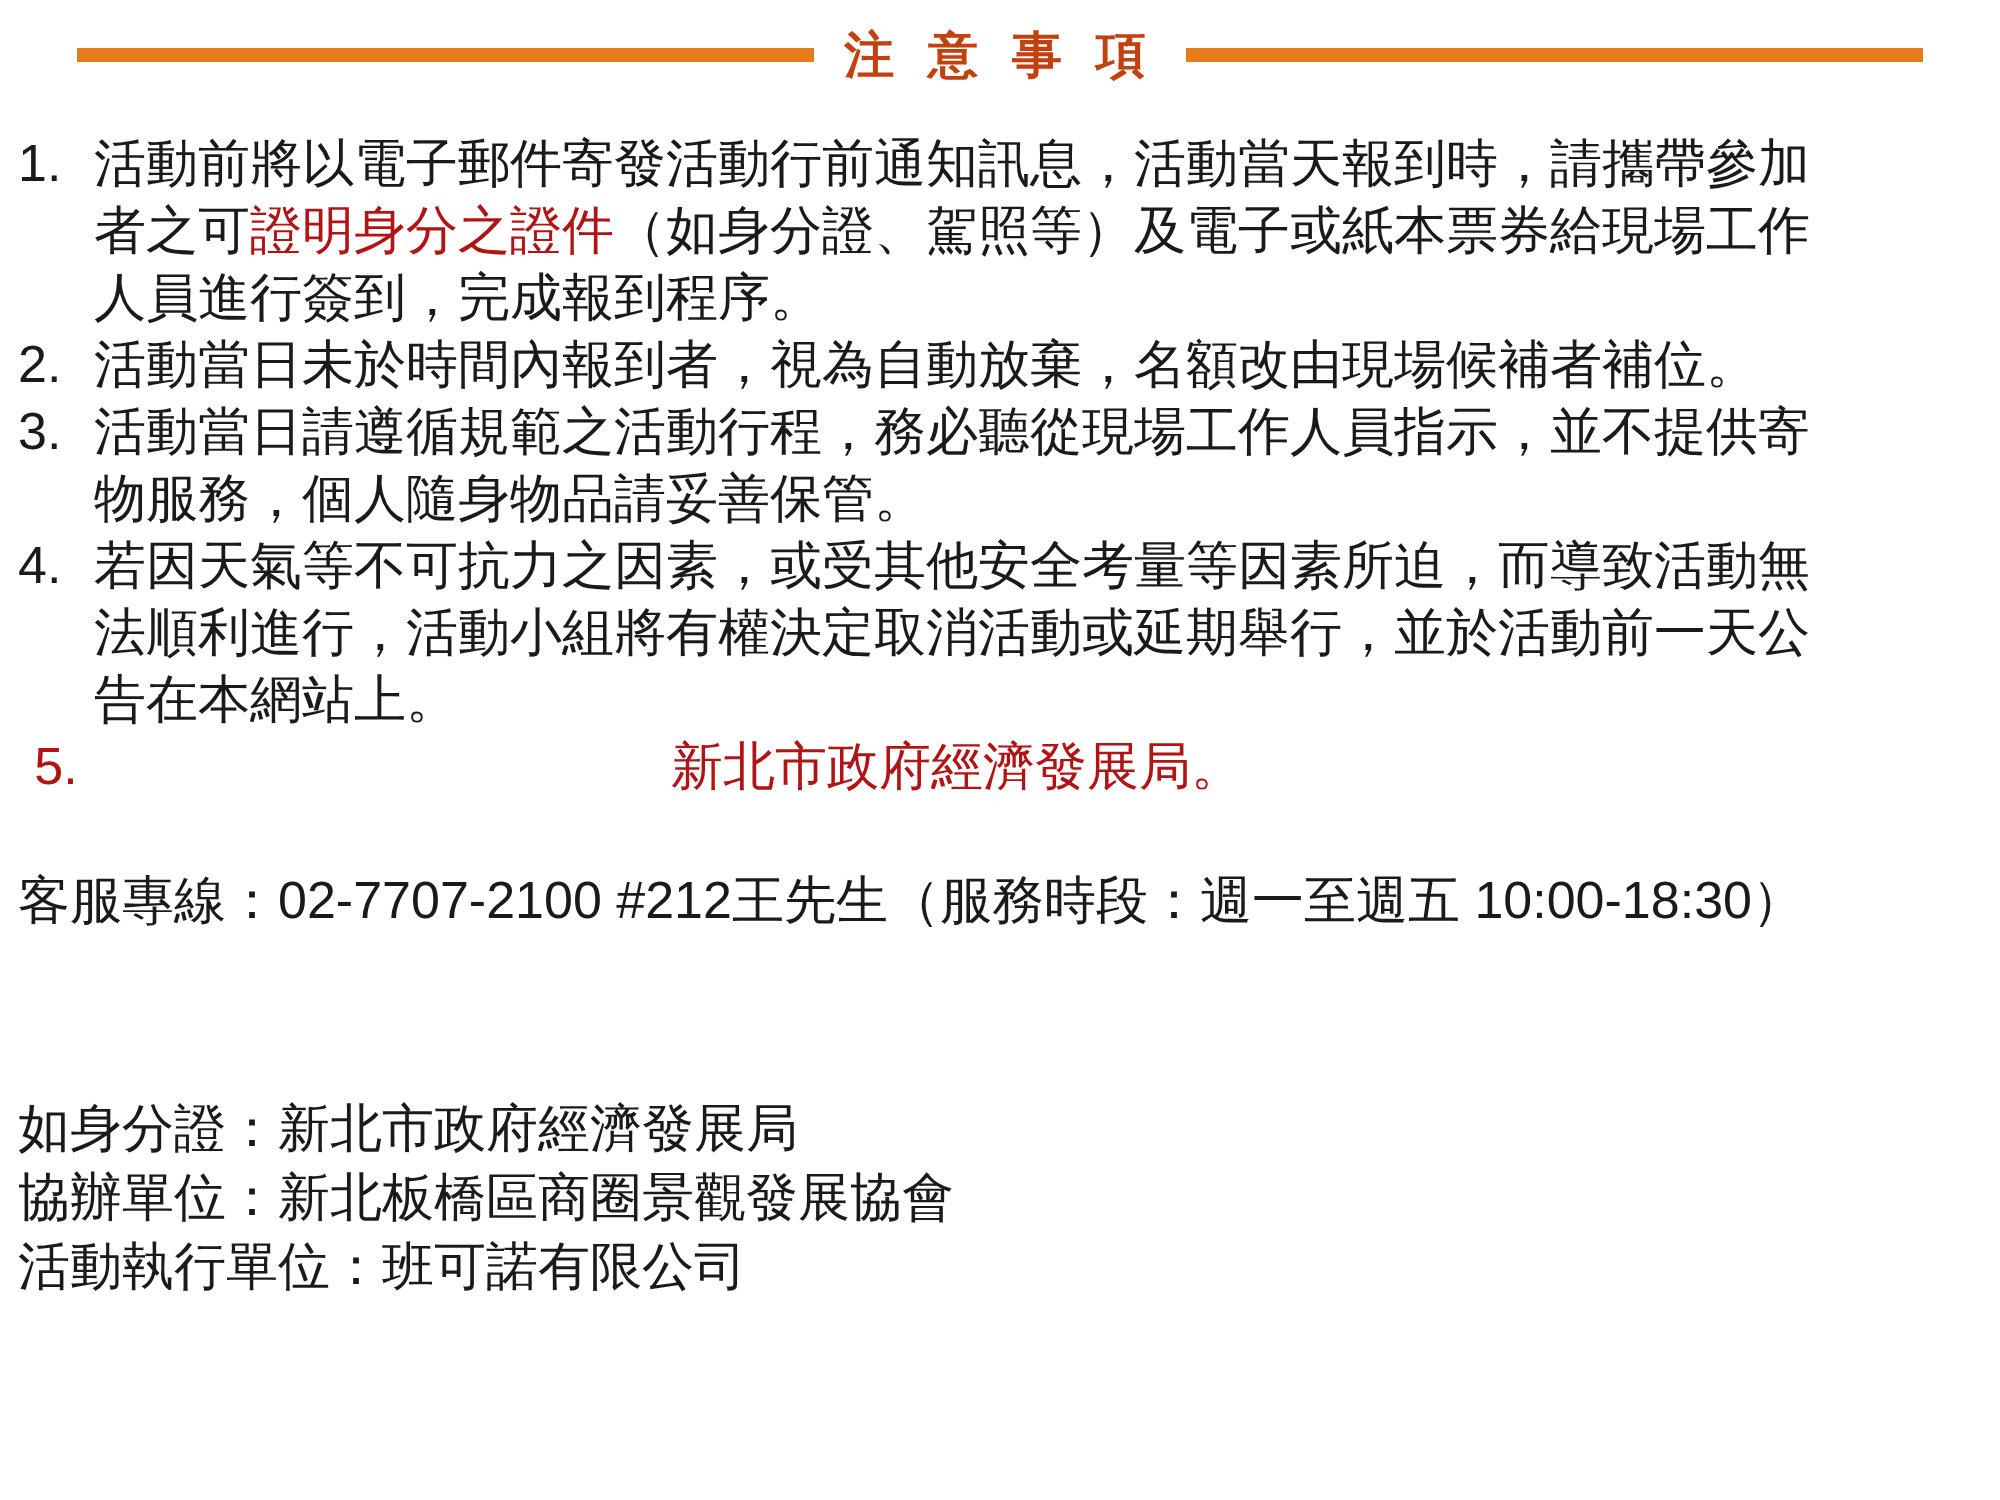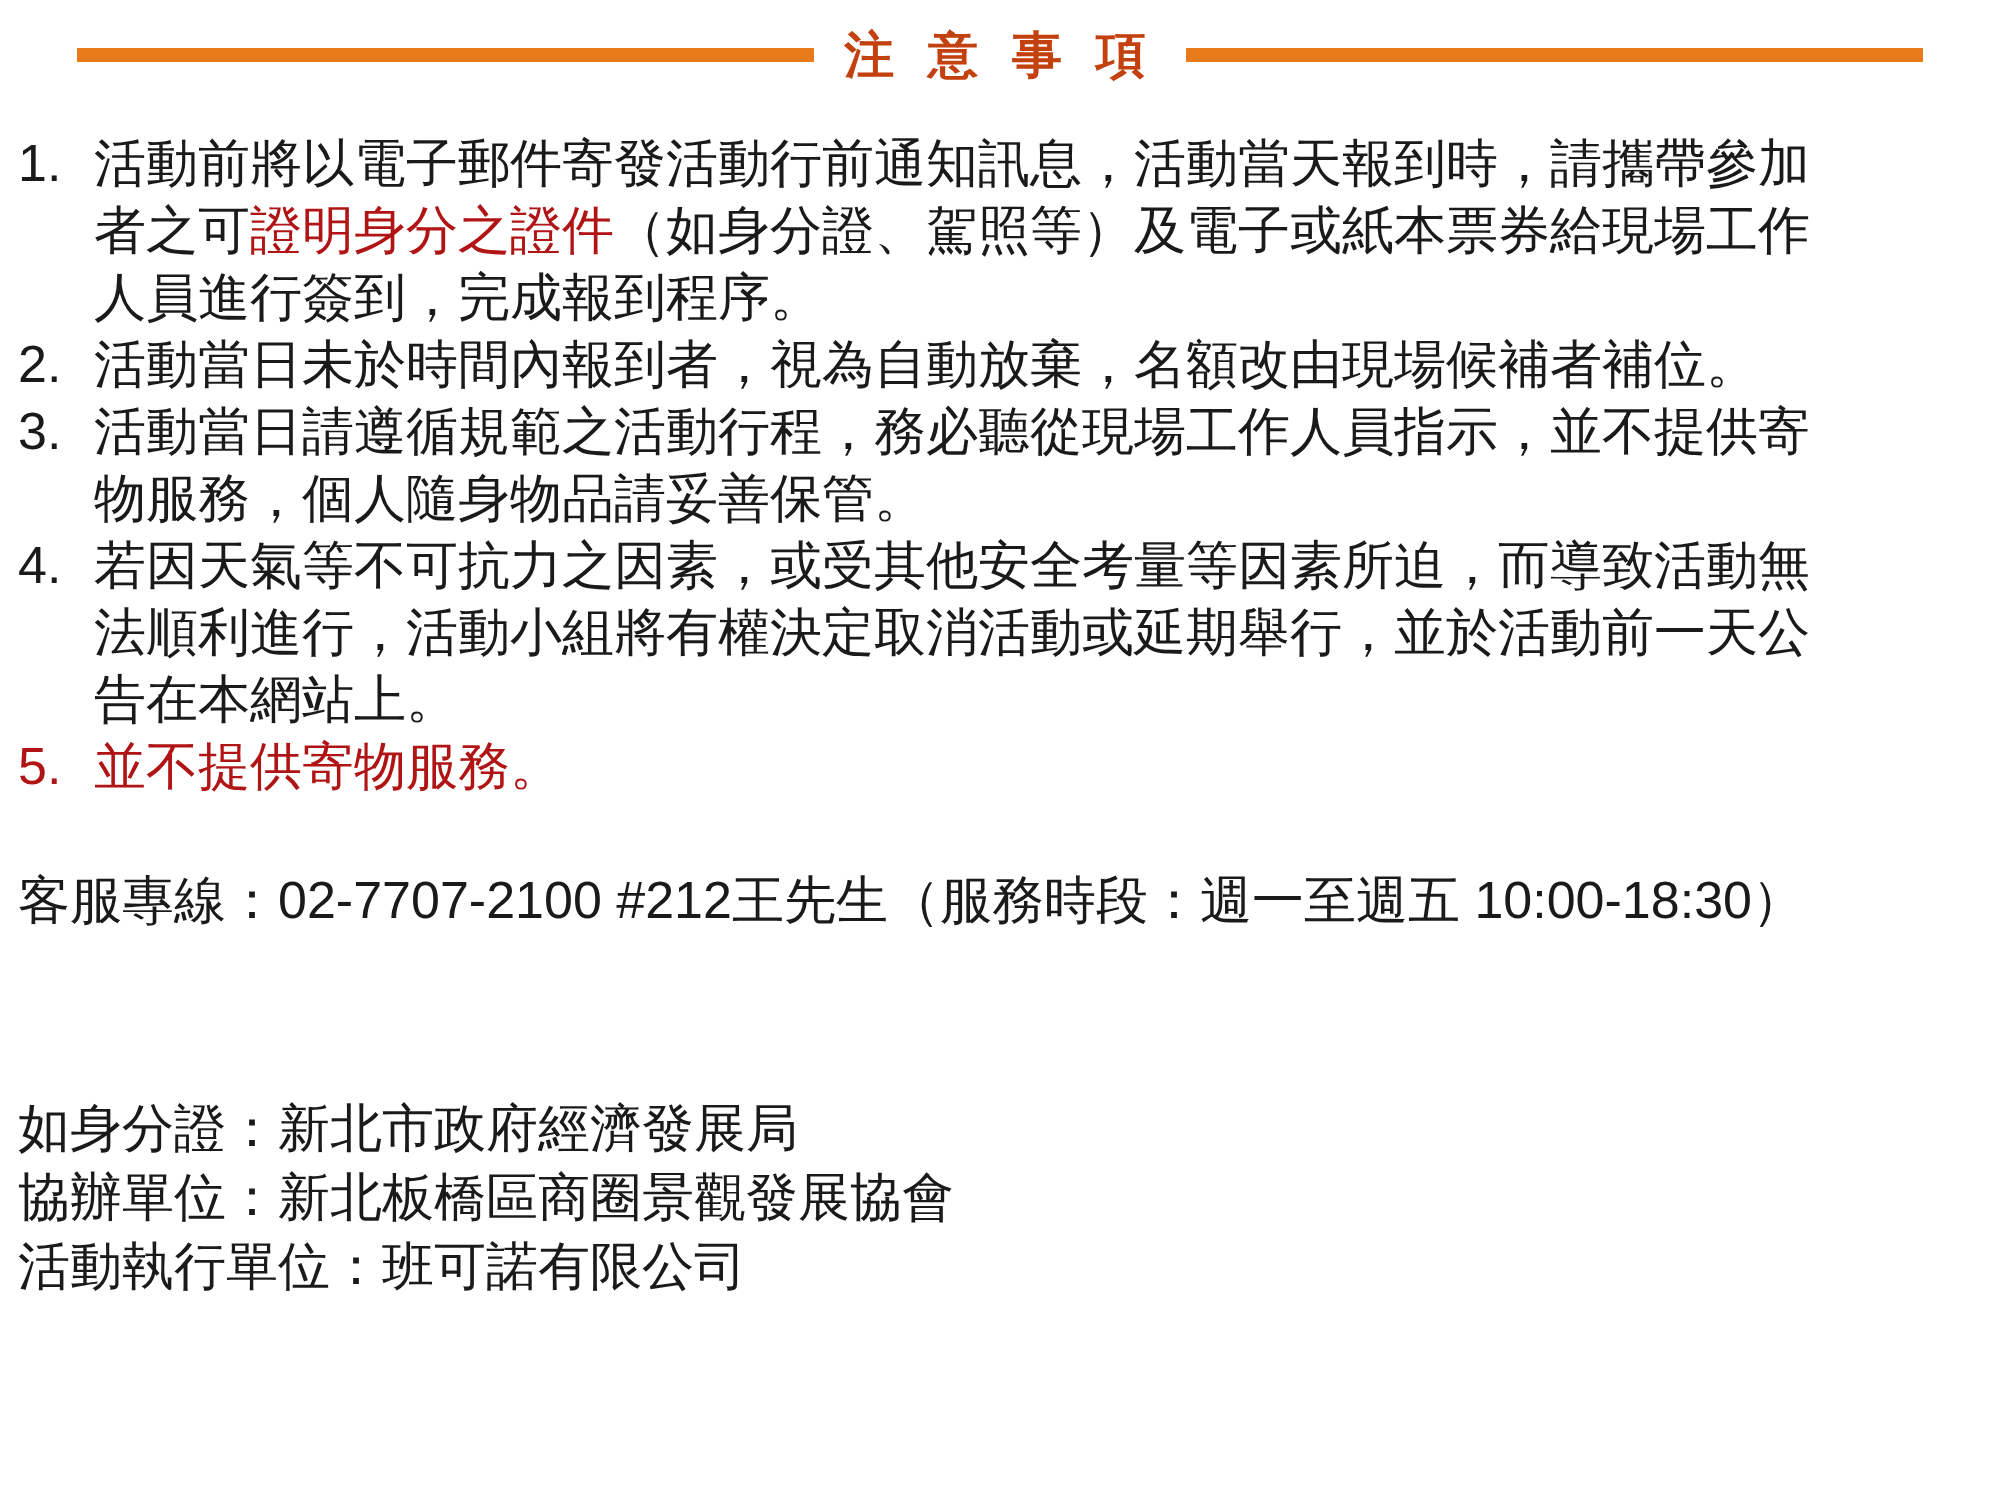--- a/index.html
+++ b/index.html
@@ -46,21 +46,21 @@
     padding: 0 180px 0 0;
     font-size: 52px;
     line-height: 67px;
   }
   .notice-item { display: flex; }
   .item-num {
     flex: 0 0 76px;
     width: 76px;
   }
   .item-body { flex: 1 1 auto; }
-  .red { color: #b11414; }
+  .red { color: #b11414; text-align: center; }
   .para {
     margin: 67px 0 0 0;
     font-size: 52px;
     line-height: 67px;
     padding-right: 40px;
   }
   .footer {
     margin-top: 160px;
   }
   .footer p {
@@ -92,21 +92,21 @@
     <li class="notice-item">
       <span class="item-num">3.</span>
       <span class="item-body">活動當日請遵循規範之活動行程，務必聽從現場工作人員指示，並不提供寄物服務，個人隨身物品請妥善保管。</span>
     </li>
     <li class="notice-item">
       <span class="item-num">4.</span>
       <span class="item-body">若因天氣等不可抗力之因素，或受其他安全考量等因素所迫，而導致活動無法順利進行，活動小組將有權決定取消活動或延期舉行，並於活動前一天公告在本網站上。</span>
     </li>
     <li class="notice-item red">
       <span class="item-num">5.</span>
-      <span class="item-body">並不提供寄物服務。</span>
+      <span class="item-body">新北市政府經濟發展局。</span>
     </li>
   </ol>
 
 
   <p class="para">客服專線：02-7707-2100 #212王先生（服務時段：週一至週五 10:00-18:30）</p>
 
   <div class="footer">
     <p>如身分證：新北市政府經濟發展局</p>
     <p>協辦單位：新北板橋區商圈景觀發展協會</p>
     <p>活動執行單位：班可諾有限公司</p>

